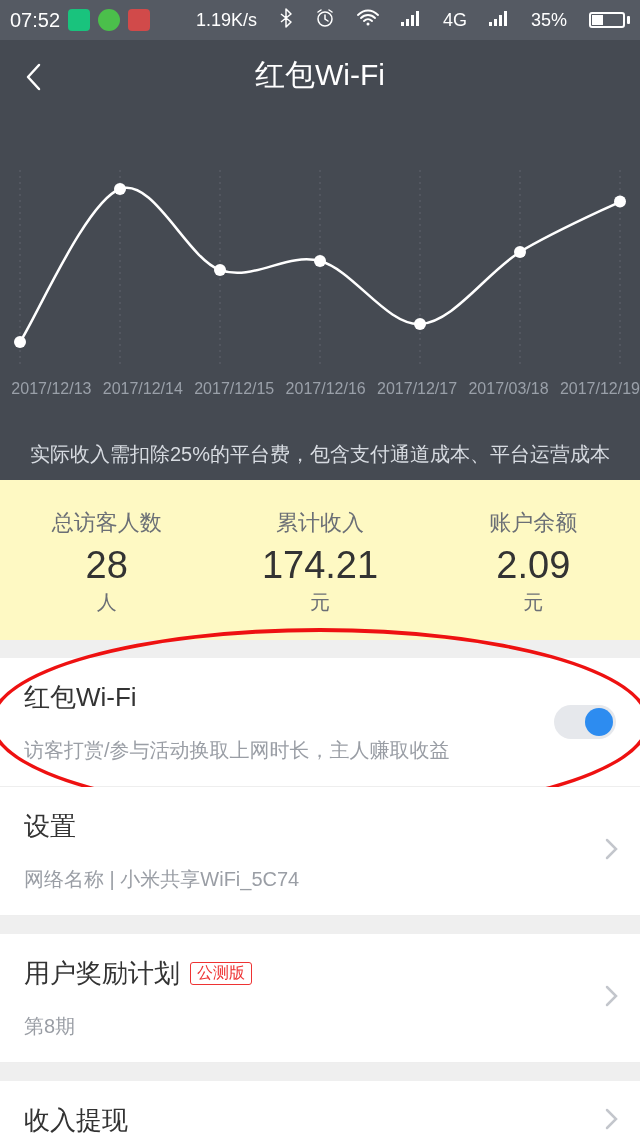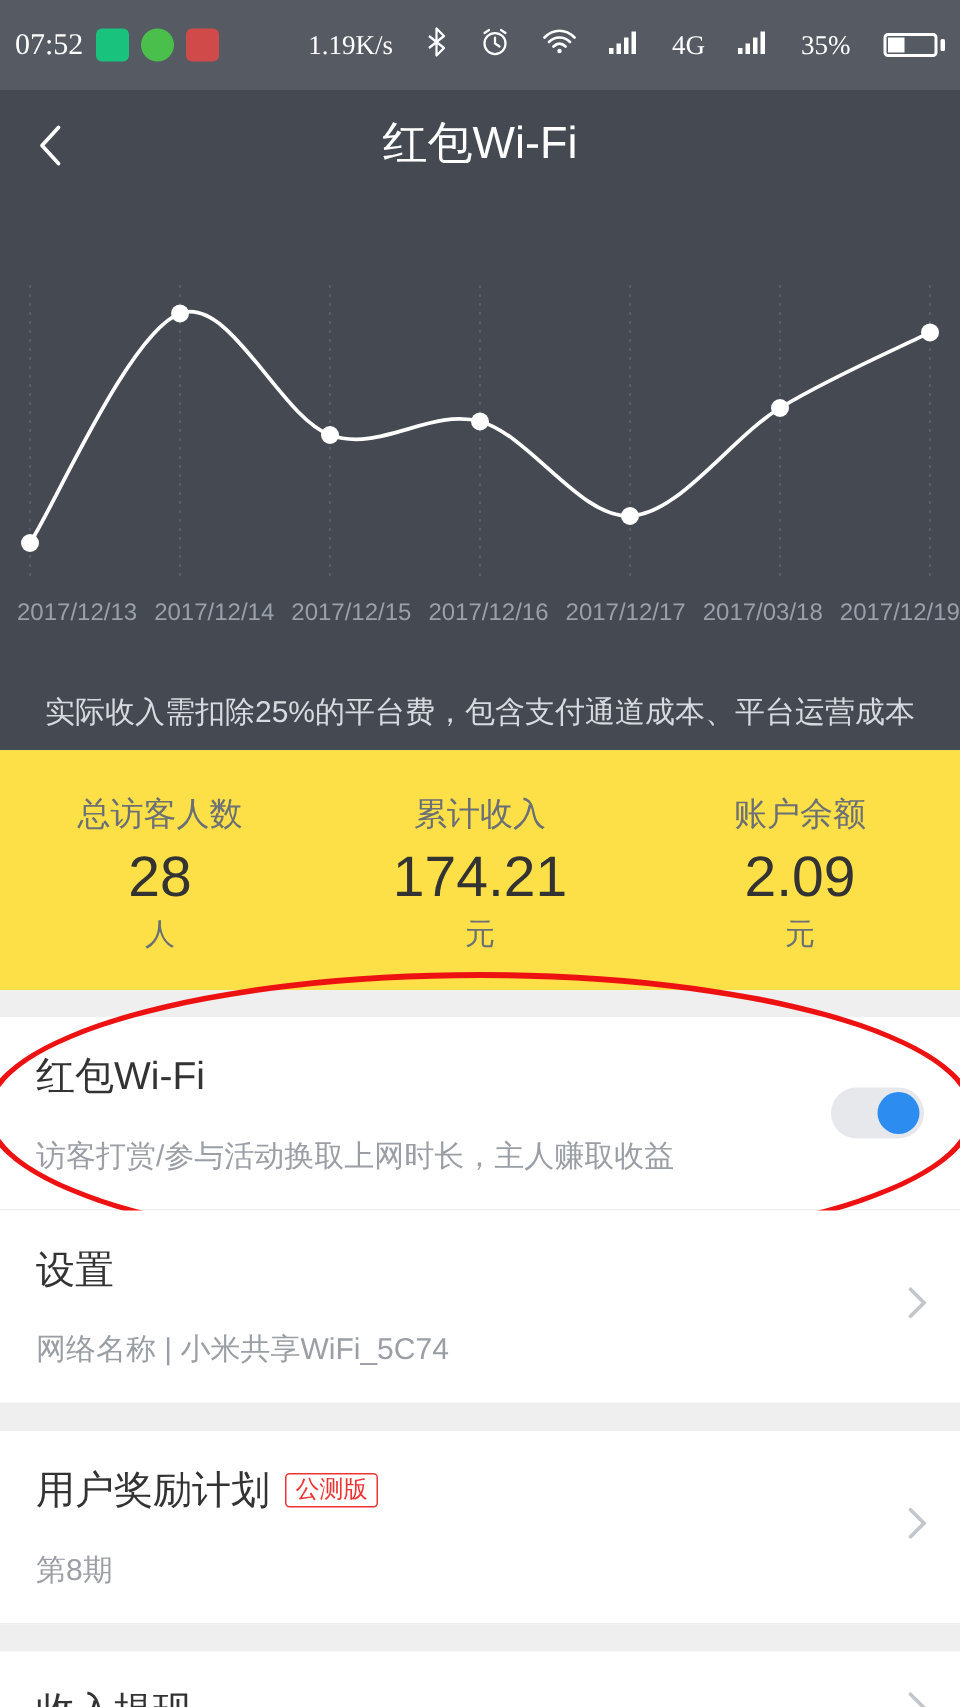--- a/index.html
+++ b/index.html
@@ -1,17 +1,17 @@
 <!DOCTYPE html>
 <html><head>
 <meta charset="utf-8">
 <style>
   * { box-sizing: border-box; margin: 0; padding: 0; }
   html, body { width: 640px; height: 1138px; font-family: -apple-system, "Helvetica Neue", Arial, sans-serif; background: #f5f5f5; overflow: hidden; }
-  .statusbar { height: 60px; background: #555a63; color: #fff; display: flex; align-items: center; justify-content: space-between; padding: 0 10px; font-size: 20px; font-family: Liberation Serif, serif; }
+  .statusbar { height: 40px; background: #555a63; color: #fff; display: flex; align-items: center; justify-content: space-between; padding: 0 10px; font-size: 20px; }
   .sb-left { display: flex; align-items: center; gap: 8px; }
   .sb-right { display: flex; align-items: center; gap: 22px; font-size: 18px; }
   .sb-ico { width: 22px; height: 22px; border-radius: 4px; display: inline-block; }
   .ico-green1 { background: #19c37d; }
   .ico-green2 { background: #4bbf4b; border-radius: 50%; }
   .ico-red   { background: #d14a4a; }
   .batt { display: inline-flex; align-items: center; }
   .batt-body { width: 36px; height: 16px; border: 2px solid #fff; border-radius: 3px; position: relative; }
   .batt-fill { position: absolute; left: 1px; top: 1px; bottom: 1px; width: 35%; background: #fff; }
   .batt-tip { width: 3px; height: 8px; background: #fff; margin-left: 2px; border-radius: 1px; }
@@ -19,21 +19,21 @@
   .header { background: #454a52; height: 440px; position: relative; color: #fff; }
   .titlebar { display: flex; align-items: center; height: 70px; position: relative; }
   .back { position: absolute; left: 24px; top: 22px; }
   .title { flex: 1; text-align: center; font-size: 30px; font-weight: 400; }
 
   .chart-wrap { position: absolute; left: 0; right: 0; top: 120px; height: 260px; }
   .xlabels { position: absolute; left: 0; right: 0; bottom: 22px; display: flex; }
   .xlabels span { flex: 1; text-align: right; font-size: 16px; color: #9aa0a9; white-space: nowrap; overflow: hidden; }
   .note { position: absolute; left: 0; right: 0; bottom: -48px; text-align: center; font-size: 20px; color: #d7dbe1; }
 
-  .stats { background: #fde047; display: flex; padding: 28px 0 24px; align-items: center; }
+  .stats { background: #fef9c3; display: flex; padding: 28px 0 24px; align-items: center; }
   .stat { flex: 1; text-align: center; }
   .stat-label { font-size: 22px; color: #6b6f76; }
   .stat-value { font-size: 38px; color: #333; margin-top: 6px; }
   .stat-unit  { font-size: 20px; color: #6b6f76; margin-top: 2px; }
 
   .gap { height: 18px; background: #efefef; }
 
   .row { background: #fff; padding: 22px 24px; position: relative; border-bottom: 1px solid #eee; }
   .row-title { font-size: 26px; color: #333; display: flex; align-items: center; gap: 10px; }
   .row-sub   { font-size: 20px; color: #9a9ea5; margin-top: 22px; }

